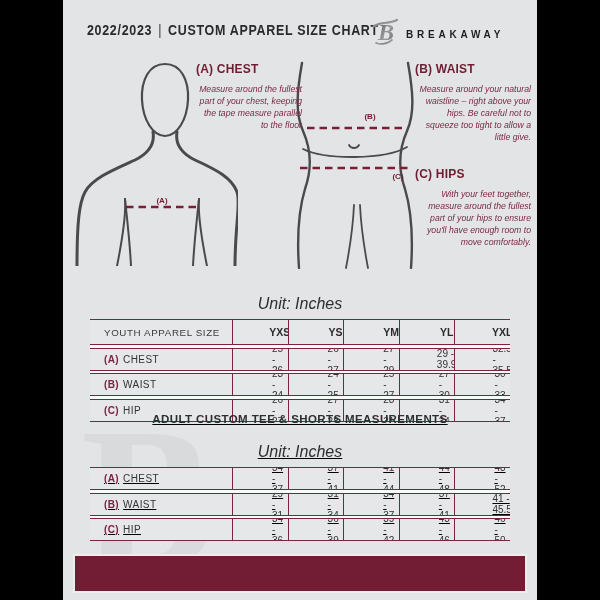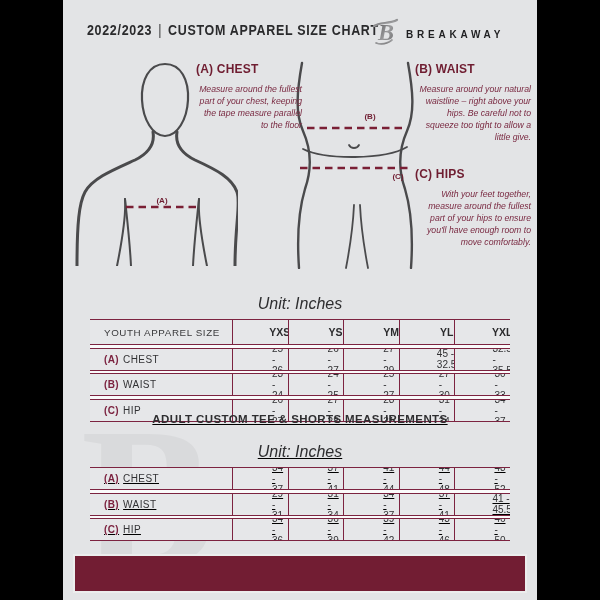--- a/index.html
+++ b/index.html
@@ -138,21 +138,21 @@
           <div class="cell size sep">YXL</div>
         </div>
         <div class="row">
           <div class="cell label">
               <b>(A)</b>
               <span>CHEST</span>
             </div>
           <div class="cell sep">25 - 26</div>
           <div class="cell sep">26 - 27</div>
           <div class="cell sep">27 - 29</div>
-          <div class="cell sep">45 - 32.5</div>
+          <div class="cell sep">29 - 39.9</div>
           <div class="cell sep">32.5 - 35.5</div>
         </div>
         <div class="row">
           <div class="cell label">
               <b>(B)</b>
               <span>WAIST</span>
             </div>
           <div class="cell sep">23 - 24</div>
           <div class="cell sep">24 - 25</div>
           <div class="cell sep">25 - 27</div>

